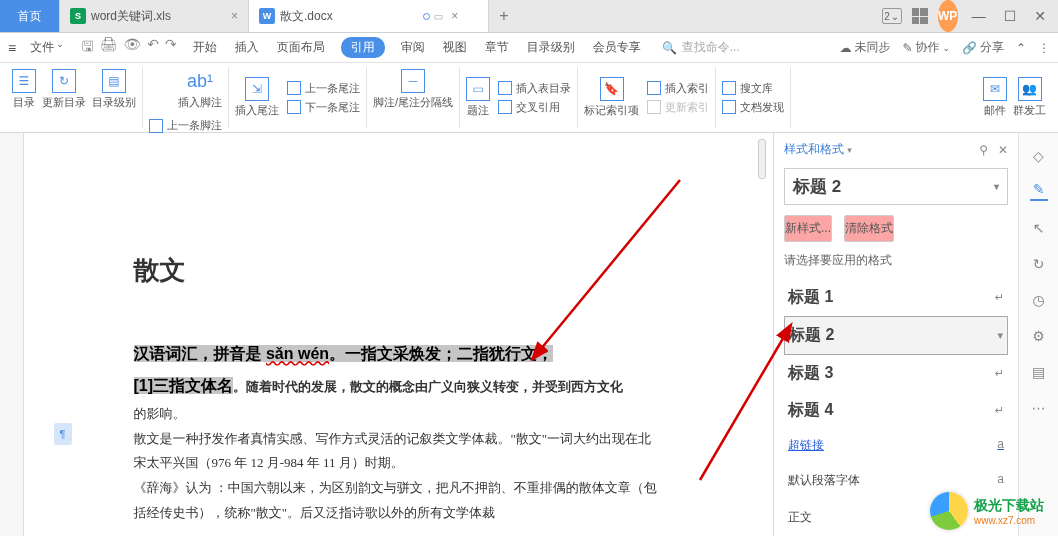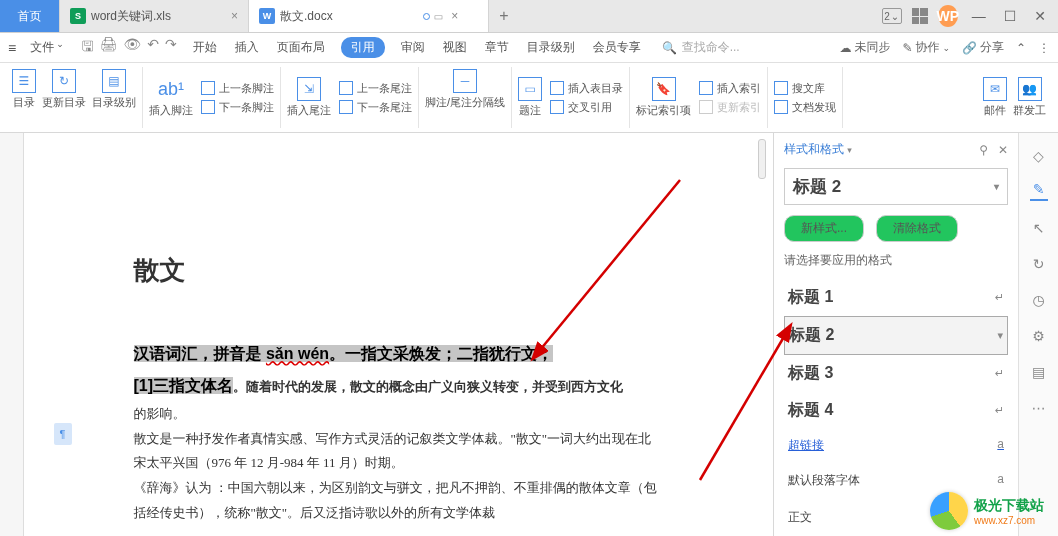--- a/index.html
+++ b/index.html
@@ -12,21 +12,21 @@
 .tab .doc-icon { display:inline-flex; width:16px; height:16px; margin-right:5px; align-items:center; justify-content:center; border-radius:2px; color:#fff; font-size:9px; font-weight:bold; }
 .tab .xls { background:#0f9d58; }
 .tab .docx { background:#4a8fe7; }
 .tab .indicator { margin-left: 90px; width:7px; height:7px; border:1px solid #4a8fe7; border-radius:50%; margin-right:4px;}
 .tab .close { margin-left: 8px; color:#888; }
 .tab-add { width: 30px; display:flex; align-items:center; justify-content:center; color:#777; font-size:16px;}
 .title-right { margin-left:auto; display:flex; align-items:center; gap:10px; padding-right:8px; }
 .title-right .box { width:20px; height:16px; border:1px solid #999; display:flex; align-items:center; justify-content:center; font-size:10px; color:#666; border-radius:2px;}
 .title-right .grid { width:16px; height:16px; display:grid; grid-template-columns:1fr 1fr; grid-template-rows:1fr 1fr; gap:1px;}
 .title-right .grid span{ background:#888;}
-.avatar { width:20px; height:22px; border-radius:50%; background:#ff9d52; color:#fff; display:flex; align-items:center; justify-content:center; font-size:14px; font-weight:bold;}
+.avatar { width:20px; height:32px; border-radius:50%; background:#ff9d52; color:#fff; display:flex; align-items:center; justify-content:center; font-size:12px; font-weight:bold;}
 .win-btn { color:#666; font-size:14px; padding:0 4px;}
 
 .menubar { height: 30px; display:flex; align-items:center; padding: 0 8px; gap:14px; font-size:12px; color:#555; border-bottom:1px solid #e0e0e0; }
 .menubar .hamburger { font-size:14px;}
 .menubar .file { display:flex; align-items:flex-start; gap:2px;}
 .menubar .iconset { display:flex; gap:6px; color:#4a8fe7; font-size:14px; margin-left:4px;}
 .menubar .iconset span{ color:#888;}
 .menubar .mtab { padding:2px 2px; }
 .menubar .mtab.active { background:#4a8fe7; color:#fff; border-radius:10px; padding:2px 10px;}
 .menubar .search { color:#aaa; margin-left:6px; display:flex; align-items:center; gap:4px;}
@@ -54,21 +54,21 @@
 .pinyin { text-decoration: underline wavy #d00;}
 .para-body { font-size:13px; line-height:1.9; color:#333; font-family: SimSun, serif;}
 .margin-icon { position:absolute; left:-50px; top:260px; width:18px; height:22px; background:#d6e6fa; border-radius:2px; display:flex; align-items:center; justify-content:center; color:#4a8fe7; font-size:11px;}
 .scroll-handle { position:absolute; right:300px; top:133px; width:8px; height:40px; background:#f0f0f0; border:1px solid #ccc; border-radius:3px;}
 
 .panel { width:245px; border-left:1px solid #d8d8d8; background:#fff; padding:8px 10px; font-size:12px; color:#444; display:flex; flex-direction:column; gap:10px;}
 .panel-head { display:flex; align-items:center; justify-content:space-between; color:#3a7ed6;}
 .panel-head .ctrls{ display:flex; gap:10px; color:#888;}
 .style-select { border:1px solid #ccc; padding:6px 8px; font-size:17px; font-weight:bold; display:flex; justify-content:space-between; align-items:center; font-family: SimHei, sans-serif;}
 .btn-row { display:flex; gap:12px;}
-.btn-row button{ padding:4px 16px; font-size:12px; background:#22c55e; border:1px solid #ccc; border-radius:10px; color:#555;}
+.btn-row button{ padding:4px 0; font-size:12px; background:#fca5a5; border:1px solid #ccc; border-radius:2px; color:#555;}
 .style-list { display:flex; flex-direction:column; }
 .style-item { display:flex; justify-content:space-between; align-items:center; padding:8px 4px; font-family: SimHei, sans-serif; font-weight:bold; font-size:16px;}
 .style-item.active { border:1px solid #aaa; background:#f3f3f3;}
 .style-item .ret { font-size:11px; color:#888; font-weight:normal;}
 .hyperlink { color:#2860d8; text-decoration:underline; font-size:12px; font-weight:normal; padding:8px 4px; display:flex; justify-content:space-between;}
 .plain-item { font-size:12px; font-weight:normal; padding:10px 4px; display:flex; justify-content:space-between;}
 
 .sidebar-right { position:absolute; right:0; top:133px; width:40px; bottom:0; border-left:1px solid #e0e0e0; background:#fafafa; display:flex; flex-direction:column; align-items:center; gap:18px; padding-top:14px; color:#888;}
 .sidebar-right .sico { width:18px; height:18px; display:flex; align-items:center; justify-content:center; font-size:14px;}
 .sidebar-right .sico.active{ color:#4a8fe7; border-bottom:2px solid #4a8fe7; padding-bottom:4px;}
@@ -172,21 +172,21 @@
       <div class="big">
           <div class="ico">↻</div>
           <span>更新目录</span>
         </div>
       <div class="big">
           <div class="ico">▤</div>
           <span>目录级别</span>
         </div>
     </div>
   </div>
-  <div class="rgroup" style="flex-direction:row; gap:8px;">
+  <div class="rgroup" style="flex-direction:column; gap:8px;align-items:flex-end;">
     <div class="big">
         <div class="ico" style="border:none;font-size:18px">ab¹</div>
         <span>插入脚注</span>
       </div>
     <div class="rows">
       <div class="row">
           <span class="ico-s"></span>
           <span>上一条脚注</span>
         </div>
       <div class="row">

